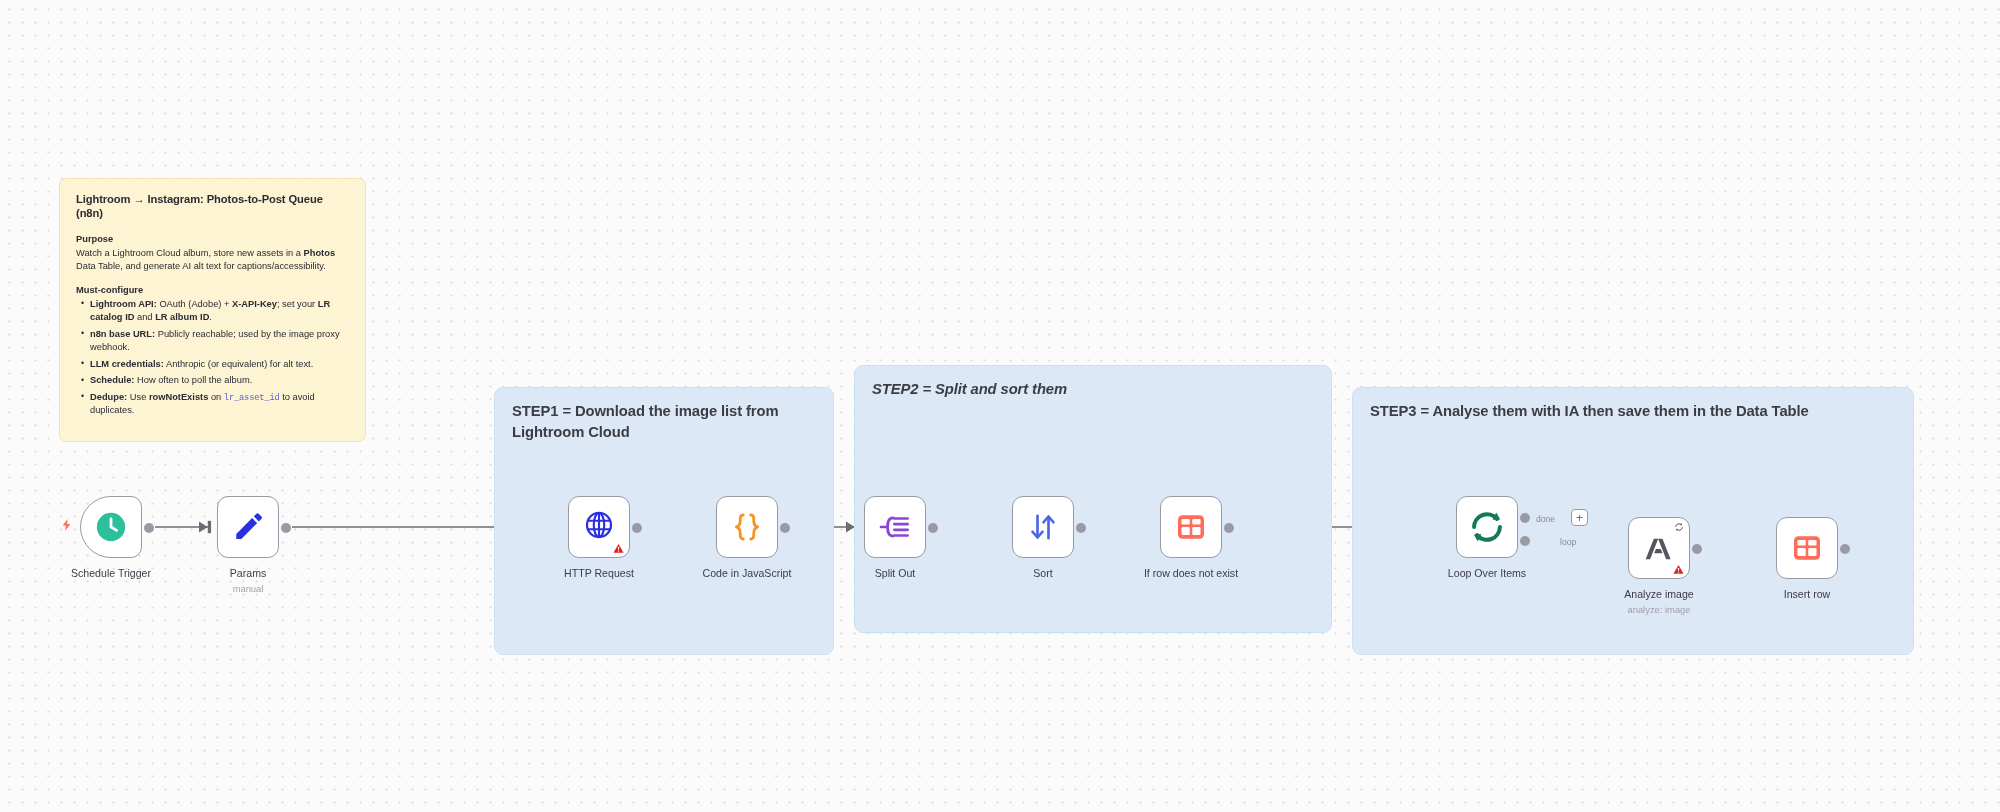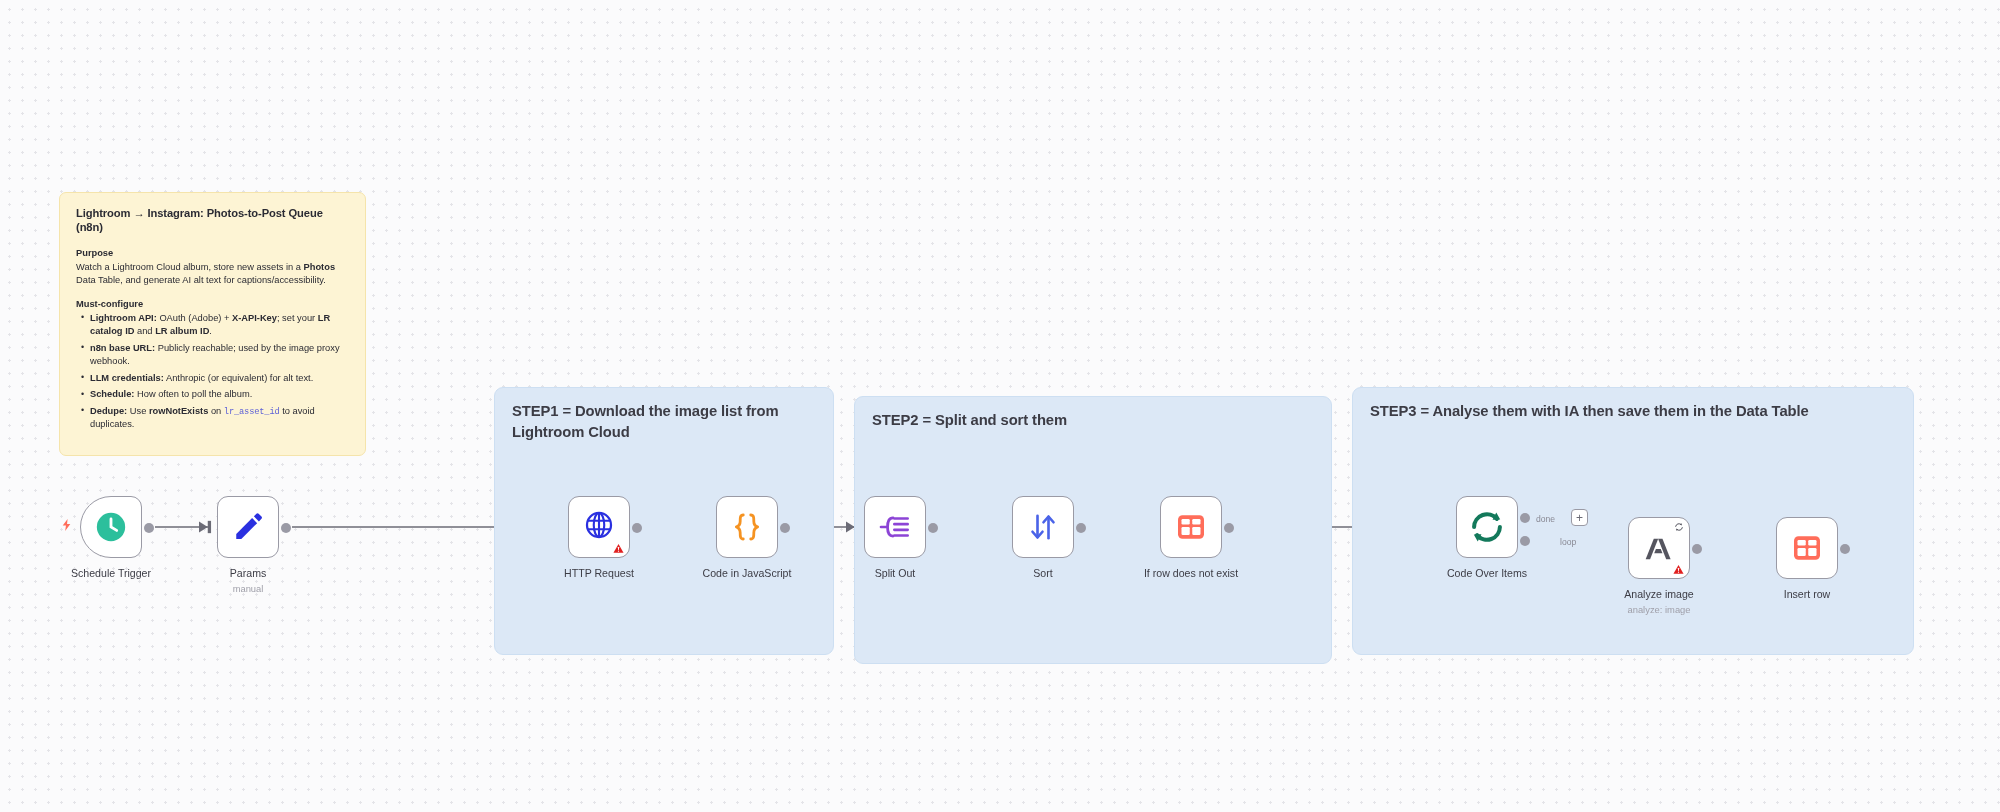--- a/index.html
+++ b/index.html
@@ -17,21 +17,21 @@
     background-size: 13px 13px;
     background-position: 3px 3px;
     font-family: "Liberation Sans", sans-serif;
     -webkit-font-smoothing: antialiased;
   }
 
   
   .sticky {
     position: absolute;
     left: 59px;
-    top: 192px;
+    top: 178px;
     width: 307px;
     height: 264px;
     background: #fdf4d4;
     border: 1px solid #f5e4ab;
     border-radius: 7px;
     box-sizing: border-box;
     padding: 13px 16px 10px 16px;
     color: #2b2b33;
     overflow: hidden;
   }
@@ -255,21 +255,21 @@
       <li><b>Schedule:</b><span> How often to poll the album.</span></li>
       <li><b>Dedupe:</b><span> Use </span><b>rowNotExists</b><span> on </span><code>lr_asset_id</code><span> to avoid duplicates.</span></li>
 
     </ul>
   </div>
 
   <div class="group" style="left:494px;top:387px;width:340px;height:268px;padding-left:29px;">
     <div class="group-title">STEP1 = Download the image list from
 Lightroom Cloud</div>
   </div>
-  <div class="group" style="left:854px;top:396px;width:478px;height:268px;">
+  <div class="group" style="left:854px;top:365px;width:478px;height:268px;font-style:italic;">
     <div class="group-title">STEP2 = Split and sort them</div>
   </div>
   <div class="group" style="left:1352px;top:387px;width:562px;height:268px;">
     <div class="group-title">STEP3 = Analyse them with IA then save them in the Data Table</div>
   </div>
 
   <svg class="bolt" viewBox="0 0 24 24">
     <path d="M14 1 L5 13 H11 L9.5 23 L19 10 H13 Z" fill="#FF6D5A"></path>
   </svg>
 
@@ -353,21 +353,21 @@
     <svg width="36" height="36" viewBox="0 0 24 24">
       <path d="M3.4 12 A8.6 8.6 0 0 1 18.6 6.6" fill="none" stroke="#13795B" stroke-width="2.7" stroke-linecap="round"></path>
       <path d="M20.6 12 A8.6 8.6 0 0 1 5.4 17.4" fill="none" stroke="#13795B" stroke-width="2.7" stroke-linecap="round"></path>
       <path d="M18.2 2.4 L20.8 7 L15.7 7.2 Z" fill="#13795B"></path>
       <path d="M5.8 21.6 L3.2 17 L8.3 16.8 Z" fill="#13795B"></path>
     </svg>
     <div class="port out" style="top:16px;"></div>
     <div class="port out" style="top:39px;"></div>
     <div class="port-label" style="left:79px;top:17px;">done</div>
     <div class="port-label" style="left:79px;top:40px;padding-left:24px;">loop</div>
-    <div class="node-label">Code Over Items</div>
+    <div class="node-label">Loop Over Items</div>
   </div>
 
   <div class="plus-btn" style="left:1571px;top:509px;">
     <span>+</span>
   </div>
 
   <div class="node" style="left:1628px;top:517px;">
     <svg width="32" height="32" viewBox="0 0 24 24" style="margin-top:2px;">
       <path d="M2 19.6 L8.1 4.4 H11.4 L5.3 19.6 Z" fill="#55555F"></path>
       <path d="M8.4 15.2 H14.6 L13.3 12 H9.7 Z" fill="#55555F"></path>

